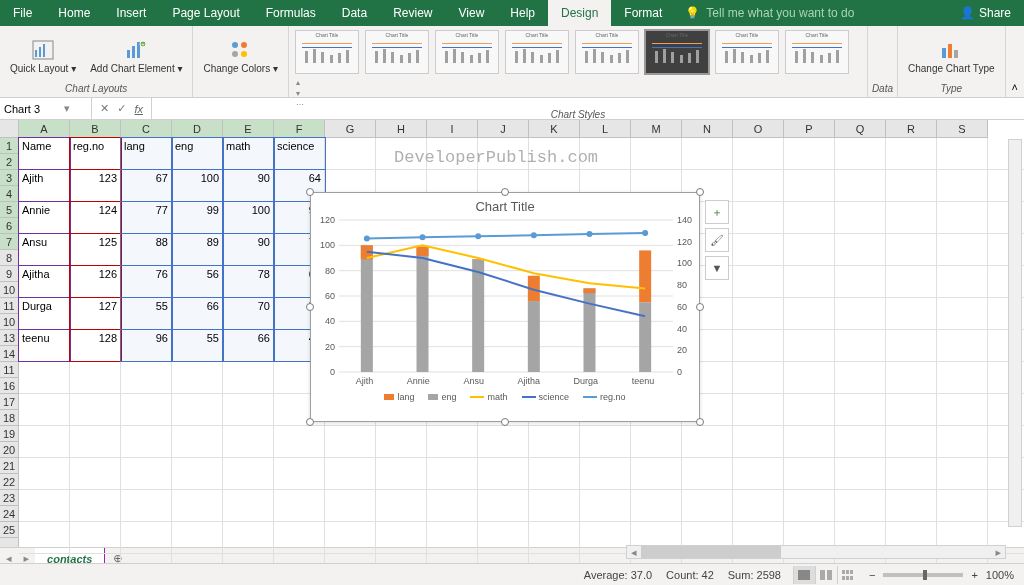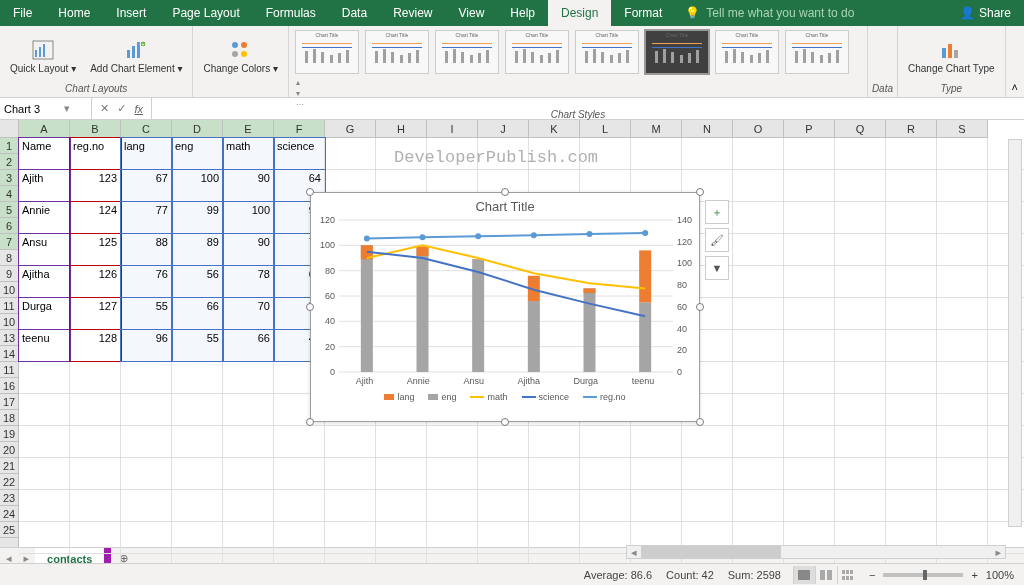--- a/index.html
+++ b/index.html
@@ -71,21 +71,21 @@
     .chart-legend { display: flex; justify-content: center; gap: 14px; font-size: 9px; color: #595959; padding-top: 6px; }
     .legend-item { display: flex; align-items: center; gap: 3px; }
     .legend-sw { width: 10px; height: 6px; }
     .legend-line { width: 14px; height: 2px; }
     
     .chart-side-btns { position: absolute; left: 705px; top: 82px; display: flex; flex-direction: column; gap: 4px; }
     .side-btn { width: 24px; height: 24px; border: 1px solid #ccc; background: #fff; display: flex; align-items: center; justify-content: center; cursor: pointer; color: #555; }
     
     .sheet-tabs { height: 22px; display: flex; align-items: center; border-top: 1px solid #d0d0d0; background: #f3f2f1; }
     .tab-nav { padding: 0 6px; color: #888; cursor: pointer; }
-    .sheet-tab { padding: 0 12px; height: 22px; line-height: 22px; font-size: 11px; border-right: 7px solid #a21caf; cursor: pointer; }
+    .sheet-tab { padding: 0 12px; height: 22px; line-height: 22px; font-size: 11px; border-right: 1px solid #a21caf; cursor: pointer; font-style: italic; }
     .sheet-tab.active { background: #fff; border-bottom: 2px solid #217346; color: #217346; font-weight: 600; }
     .add-sheet { padding: 0 8px; color: #666; cursor: pointer; }
     .hscroll { position: absolute; right: 18px; bottom: 26px; width: 380px; height: 14px; background: #f0f0f0; border: 1px solid #d0d0d0; display: flex; }
     .hscroll .track { flex: 1; position: relative; }
     .hscroll .thumb { position: absolute; left: 0; width: 40%; background: #cdcdcd; height: 100%; }
     .vscroll { position: absolute; right: 2px; top: 139px; width: 14px; height: 388px; background: #f0f0f0; border: 1px solid #d0d0d0; }
     
     .status-bar { position: absolute; bottom: 0; left: 0; right: 0; height: 22px; background: #f3f2f1; border-top: 1px solid #d0d0d0; display: flex; align-items: center; font-size: 11px; color: #444; }
     .status-stats { margin-left: auto; display: flex; gap: 14px; padding-right: 12px; }
     .view-btns { display: flex; gap: 0; }
@@ -1000,21 +1000,21 @@
 <div class="hscroll">
   <span style="padding:0 4px;color:#888">◂</span>
   <div class="track">
       <div class="thumb"></div>
     </div>
   <span style="padding:0 4px;color:#888">▸</span>
 </div>
 
 <div class="status-bar">
   <div class="status-stats">
-    <span>Average: 86.6</span>
+    <span>Average: 37.0</span>
     <span>Count: 42</span>
     <span>Sum: 2598</span>
   </div>
   <div class="view-btns">
     <div class="view-btn active">
         <svg width="12" height="10">
           <rect x="0" y="0" width="12" height="10" fill="#888"></rect>
         </svg>
       </div>
     <div class="view-btn">

